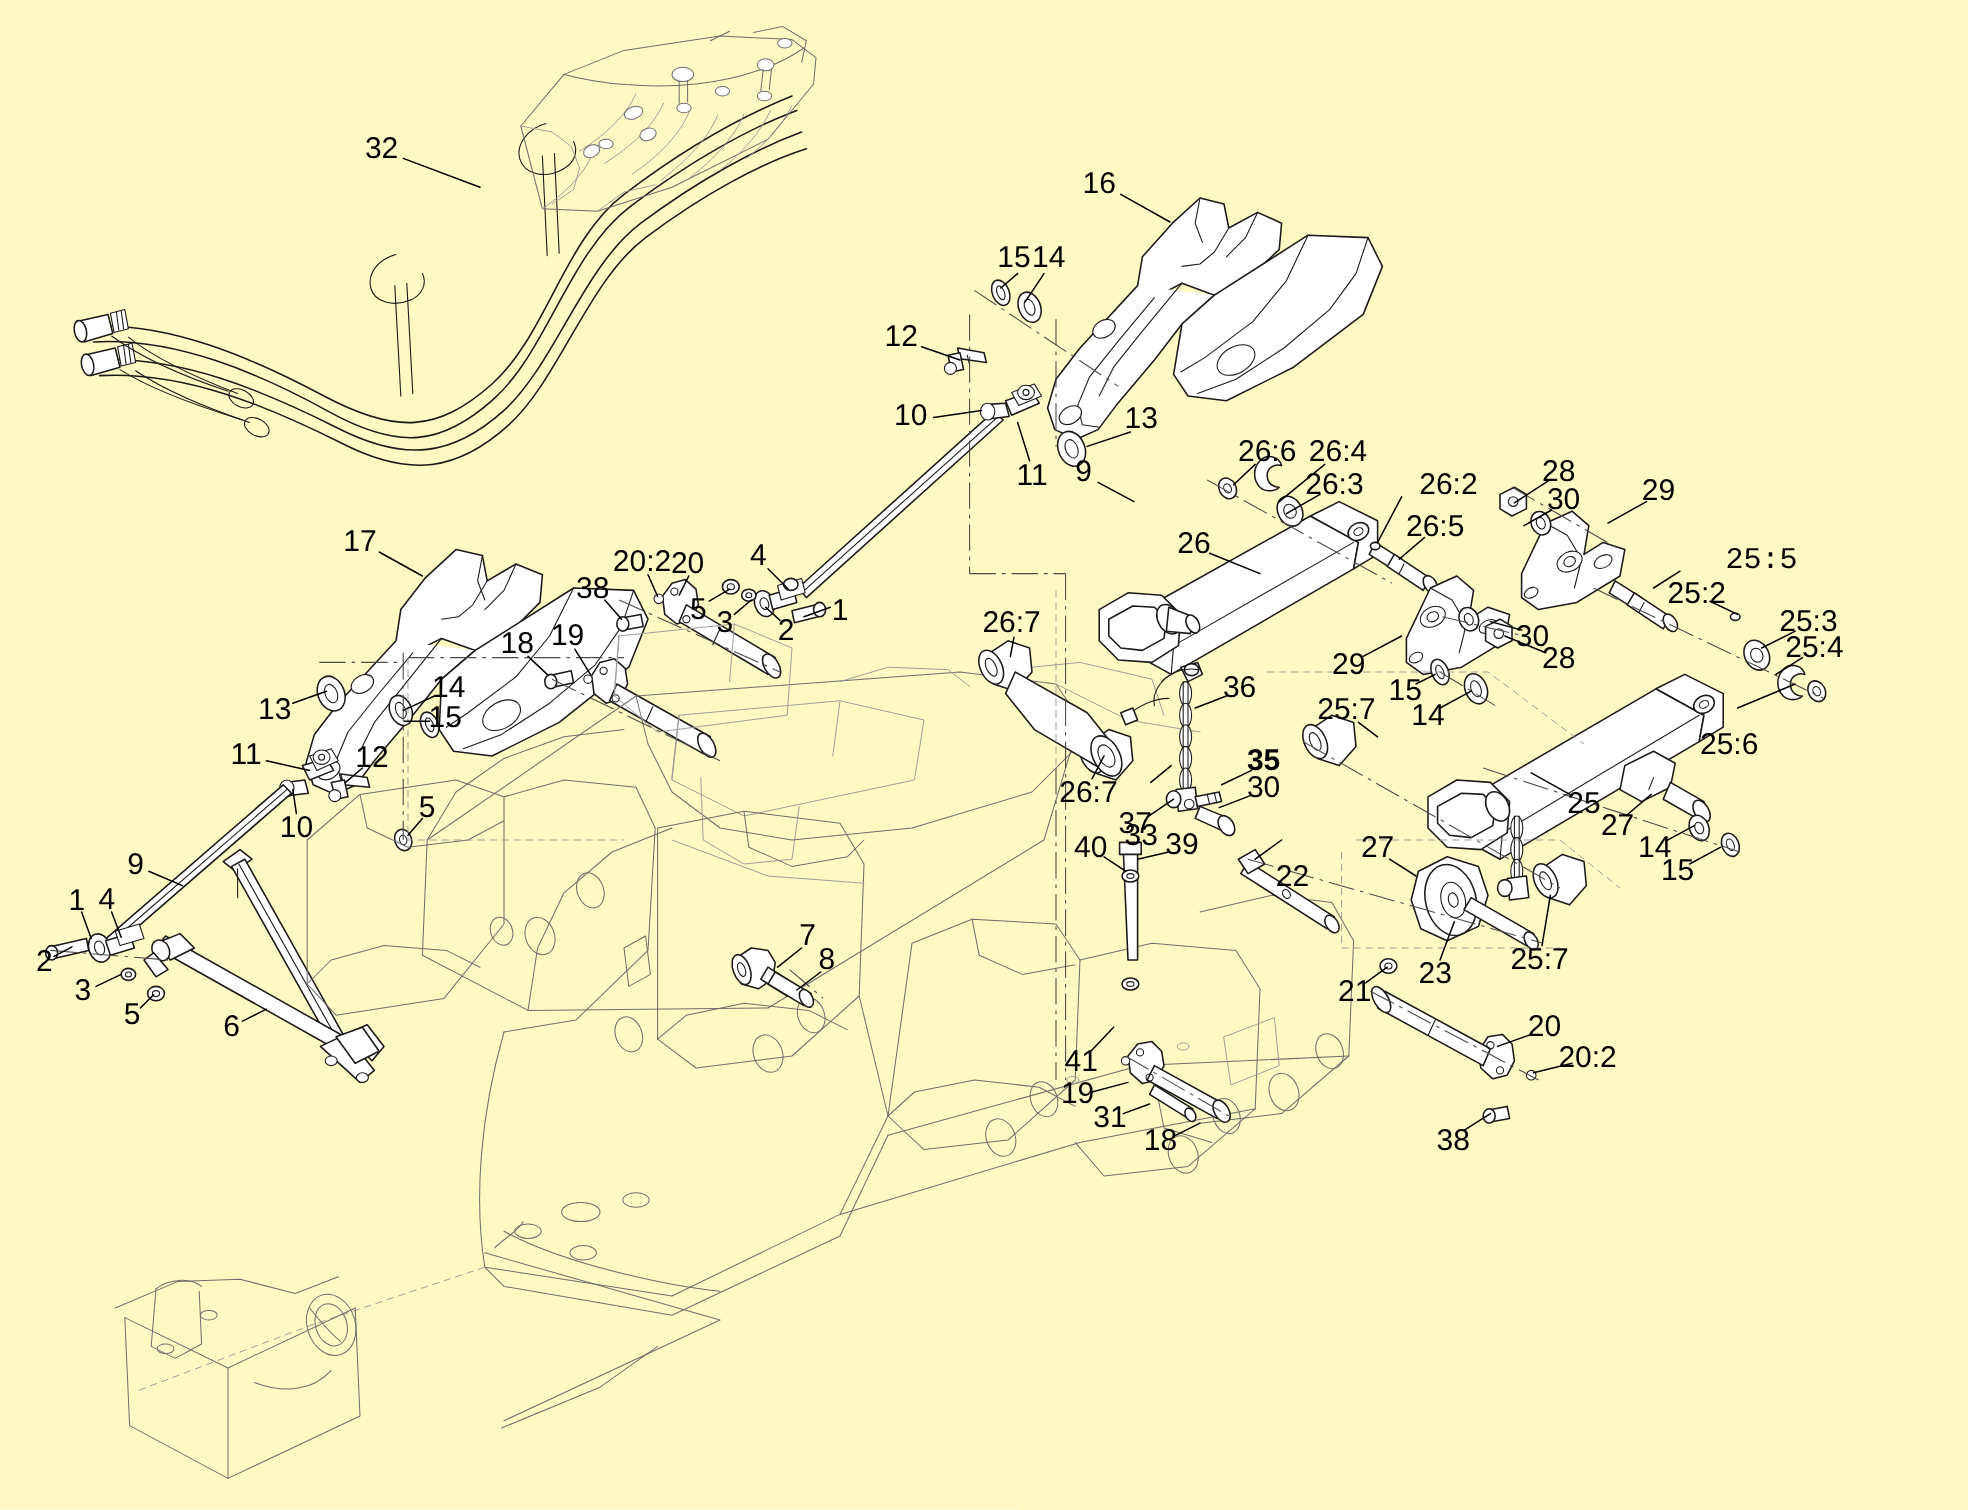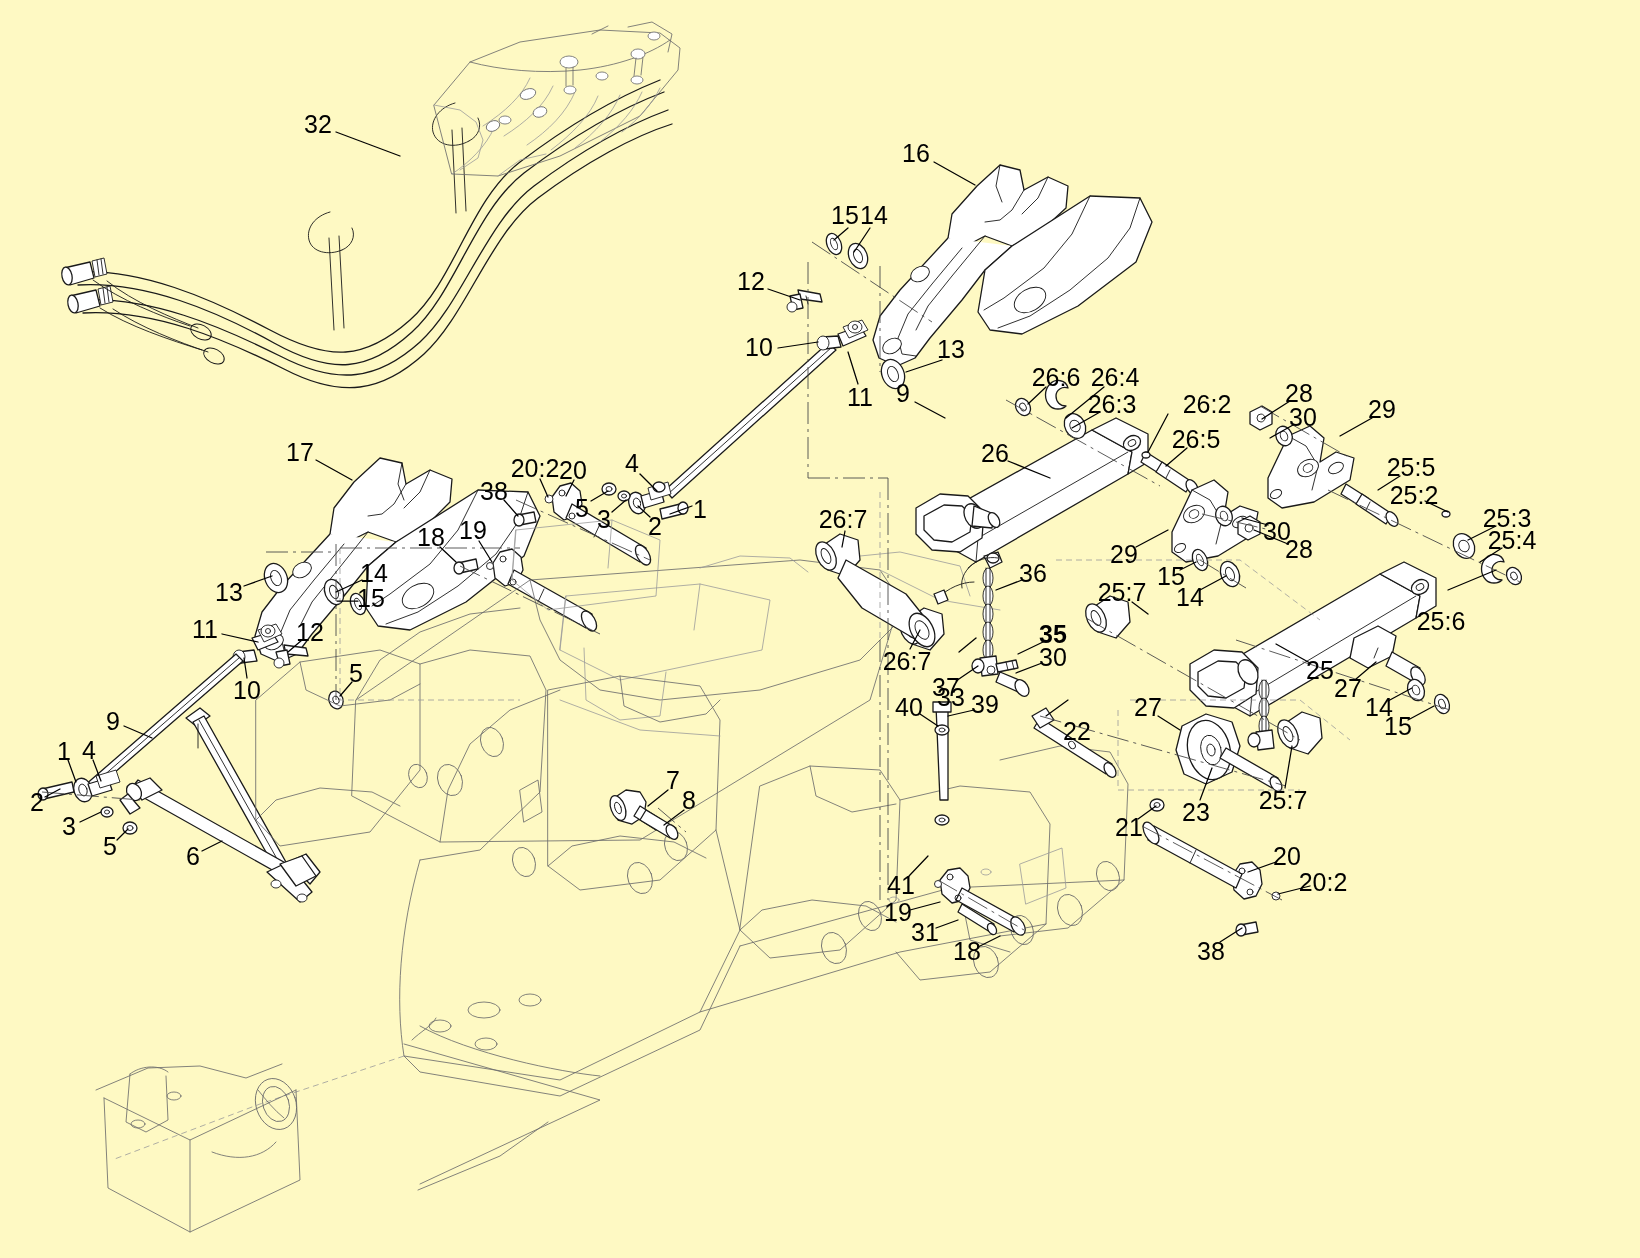--- a/index.html
+++ b/index.html
@@ -772,21 +772,21 @@
       <div class="callout" style="left: 1115px; top: 377px;">26:4</div>
       <div class="callout" style="left: 1112px; top: 404px;">26:3</div>
       <div class="callout" style="left: 1175px; top: 404px; margin-left: 32px;">26:2</div>
       <div class="callout" style="left: 1196px; top: 439px;">26:5</div>
       <div class="callout" style="left: 1124px; top: 554px;">29</div>
       <div class="callout" style="left: 1299px; top: 393px;">28</div>
       <div class="callout" style="left: 1303px; top: 417px;">30</div>
       <div class="callout" style="left: 1382px; top: 409px;">29</div>
       <div class="callout" style="left: 1277px; top: 531px;">30</div>
       <div class="callout" style="left: 1299px; top: 549px;">28</div>
-      <div class="callout" style="left: 1411px; top: 467px;">25:5</div>
+      <div class="callout" style="left: 1468px; top: 467px; font-family: Liberation Mono, monospace;">25:5</div>
       <div class="callout" style="left: 1414px; top: 495px; text-align: center;">25:2</div>
       <div class="callout" style="left: 1507px; top: 518px;">25:3</div>
       <div class="callout" style="left: 1512px; top: 540px;">25:4</div>
       <div class="callout" style="left: 1441px; top: 601px; margin-top: 20px;">25:6</div>
       <div class="callout" style="left: 1122px; top: 592px;">25:7</div>
       <div class="callout" style="left: 1171px; top: 576px;">15</div>
       <div class="callout" style="left: 1190px; top: 597px;">14</div>
       <div class="callout" style="left: 1320px; top: 670px;">25</div>
       <div class="callout" style="left: 1348px; top: 688px;">27</div>
       <div class="callout" style="left: 1379px; top: 707px;">14</div>

